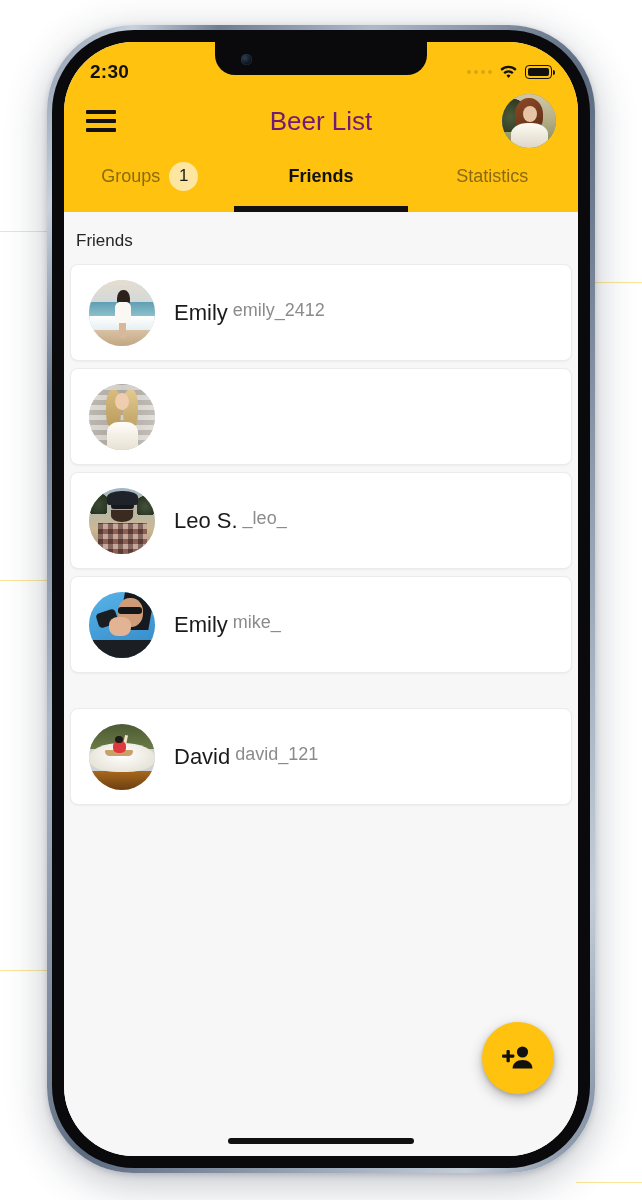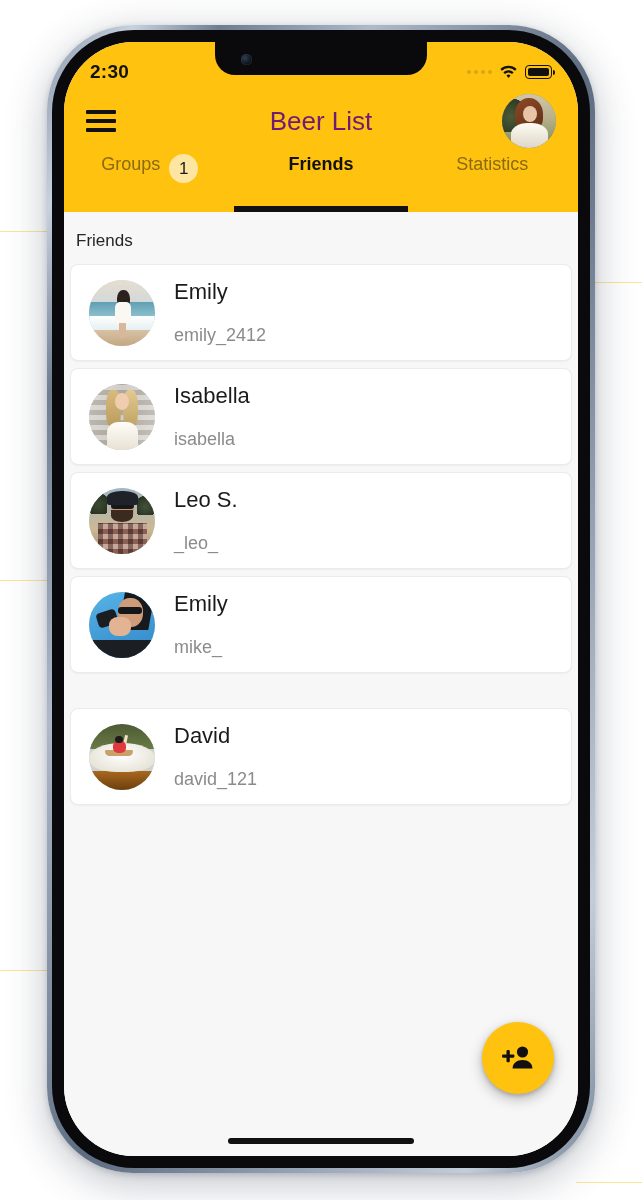--- a/index.html
+++ b/index.html
@@ -169,21 +169,21 @@
   
   .tab-bar {
     display: flex;
     align-items: flex-end;
     height: 58px;
   }
   .tab {
     flex: 1;
     height: 100%;
     display: flex;
-    align-items: flex-start;
+    align-items: center;
     justify-content: center;
     gap: 9px;
     position: relative;
     cursor: pointer;
     padding-bottom: 14px;
   }
   .tab-label { font-size: 18px; color: #8a6a10; }
   .tab.active .tab-label { color: #111; font-weight: bold; }
   .tab-badge {
     min-width: 29px; height: 29px;
@@ -230,21 +230,21 @@
     box-shadow: 0 1px 2px rgba(0,0,0,.045);
   }
   .avatar {
     width: 66px; height: 66px;
     flex: 0 0 66px;
     border-radius: 50%;
     overflow: hidden;
     position: relative;
     background: #cfd3d6;
   }
-  .names { display: flex; flex-direction: column; gap: 20px; }
+  .names { display: flex; gap: 5px; }
   .name { font-size: 22px; color: #1b1b1b; }
   .handle { font-size: 18px; color: #8b8b8b; }
 
   .gap { height: 28px; }
 
   
   .fab {
     position: absolute;
     right: 24px;
     bottom: 62px;
@@ -434,24 +434,20 @@
             <div class="avatar">
               <div class="art art-isa">
                 <div class="wall"></div>
                   <div class="stone"></div>
                 <div class="hairL"></div>
                   <div class="hairR"></div>
                   <div class="face"></div>
                   <div class="dress"></div>
               </div>
             </div>
-            <div class="names">
-              <span class="name">Isabella</span>
-              <span class="handle">isabella</span>
-            </div>
           </div>
 
           <div class="card">
             <div class="avatar">
               <div class="art art-leo">
                 <div class="sky"></div>
                   <div class="palmL"></div>
                   <div class="palmR"></div>
                 <div class="shirt"></div>
                   <div class="face"></div>

